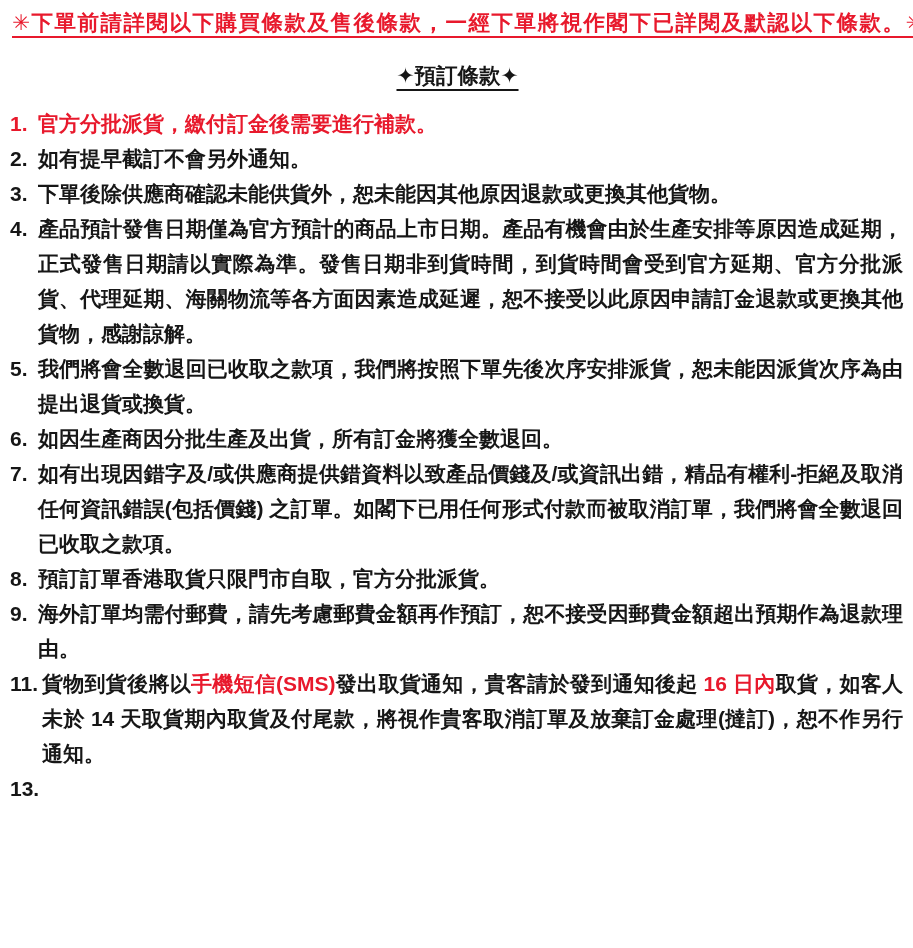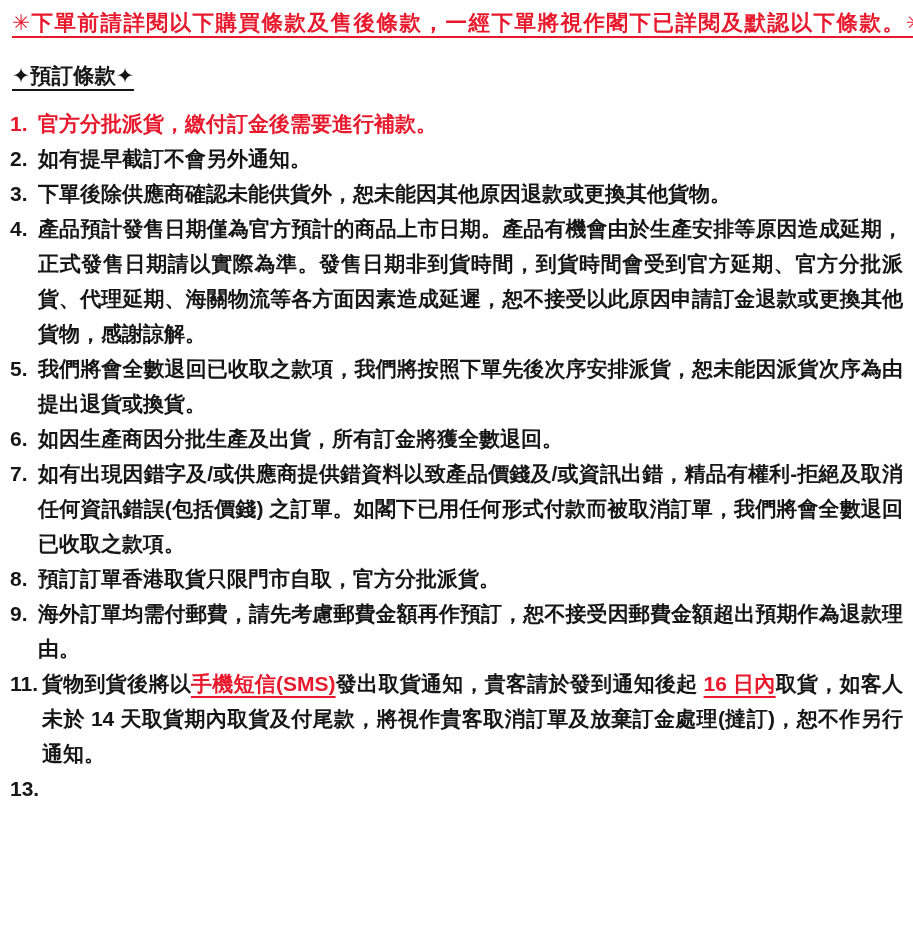--- a/index.html
+++ b/index.html
@@ -26,21 +26,21 @@
     font-size: 21.5px;
     line-height: 30px;
     letter-spacing: 1.5px;
     text-decoration: underline;
     text-decoration-thickness: 2px;
     text-underline-offset: 6px;
     margin-left: 2px;
     white-space: nowrap;
   }
 
-  .section-title-row { margin-top: 24px; margin-left: 2px; }
+  .section-title-row { margin-top: 24px; margin-left: 2px; text-align: center; }
   .section-title {
     display: inline-block;
     font-size: 21.5px;
     line-height: 28px;
     text-decoration: underline;
     text-decoration-thickness: 2px;
     text-underline-offset: 6px;
   }
 
   .terms { margin-top: 16px; }
@@ -56,21 +56,20 @@
     margin-right: 4px;
   }
   .term .txt {
     flex: 1 1 auto;
     text-align: justify;
   }
   .term.emphasis-red { color: var(--red); }
 
   .red-underline {
     color: var(--red);
-    text-decoration: underline;
     text-decoration-thickness: 2px;
     text-underline-offset: 5px;
   }
 </style>
 </head>
 <body>
 
 <div class="page">
 
   <div class="notice-header">✳下單前請詳閱以下購買條款及售後條款，一經下單將視作閣下已詳閱及默認以下條款。✳</div>

